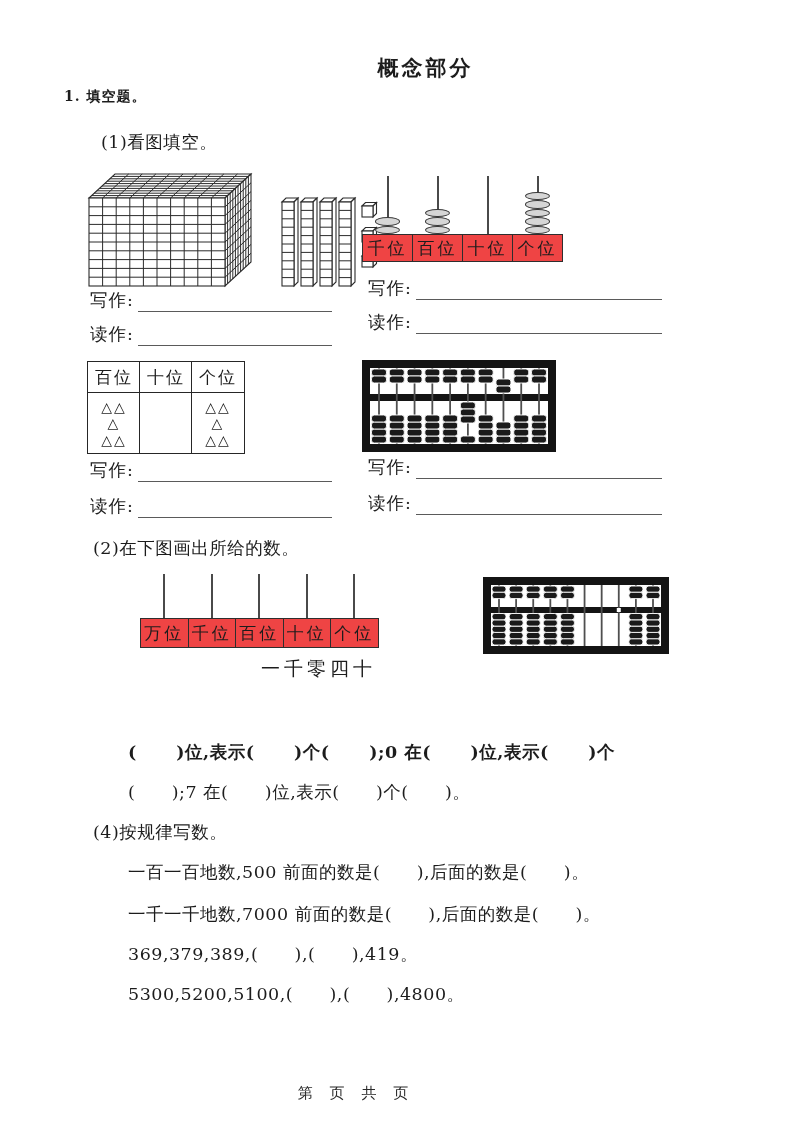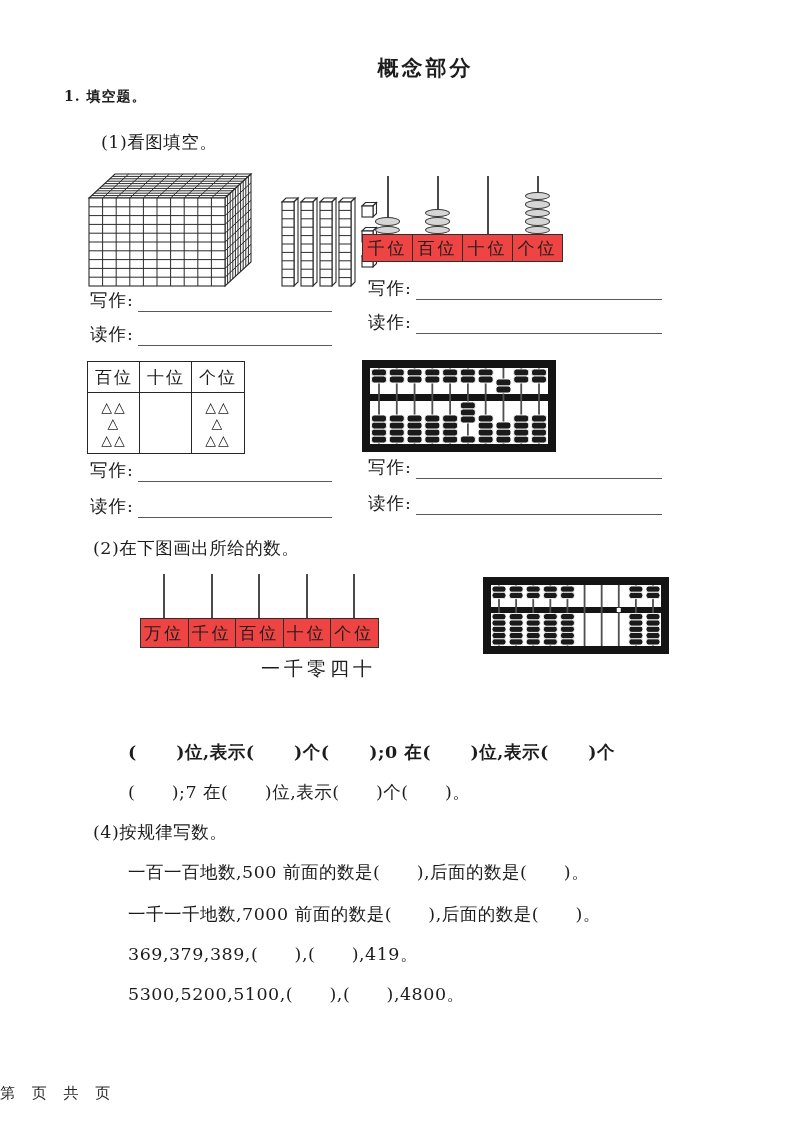--- a/index.html
+++ b/index.html
@@ -19,21 +19,21 @@
   .pv-box{position:absolute;border:1.6px solid #2e2e2e;display:flex;align-items:center;
     justify-content:center;font-size:17px;letter-spacing:3px;background:#ef4444;box-sizing:border-box;}
   .pv-rod{position:absolute;width:2px;background:#4a4a4a;}
   .pv-bead{position:absolute;border:1.5px solid #3a3a3a;border-radius:50%;background:#d6d6d6;box-sizing:border-box;}
   .tt{display:grid;grid-template-columns:repeat(3,52px);}
   .tt-cell{border:1.7px solid #262626;margin:-0.85px;display:flex;align-items:center;
     justify-content:center;background:#fff;}
   .tt-head{height:31px;font-size:17px;letter-spacing:2px;}
   .tt-body{height:60px;flex-direction:column;font-size:14px;line-height:1.15;letter-spacing:2px;}
   .caption{font-size:19px;letter-spacing:4px;text-align:right;}
-  .footer{font-size:15px;letter-spacing:6px;width:712px;color:#2a2a2a;}
+  .footer{font-size:15px;letter-spacing:6px;text-align:center;width:712px;color:#2a2a2a;}
 </style>
 </head>
 <body>
 
 <div class="page">
 
   <div class="abs title" style="top:54px;left:0;padding-left:29px;">概念部分</div>
 
   <div class="abs q-head" style="top:88px;left:64px;">1. 填空题。</div>
 

